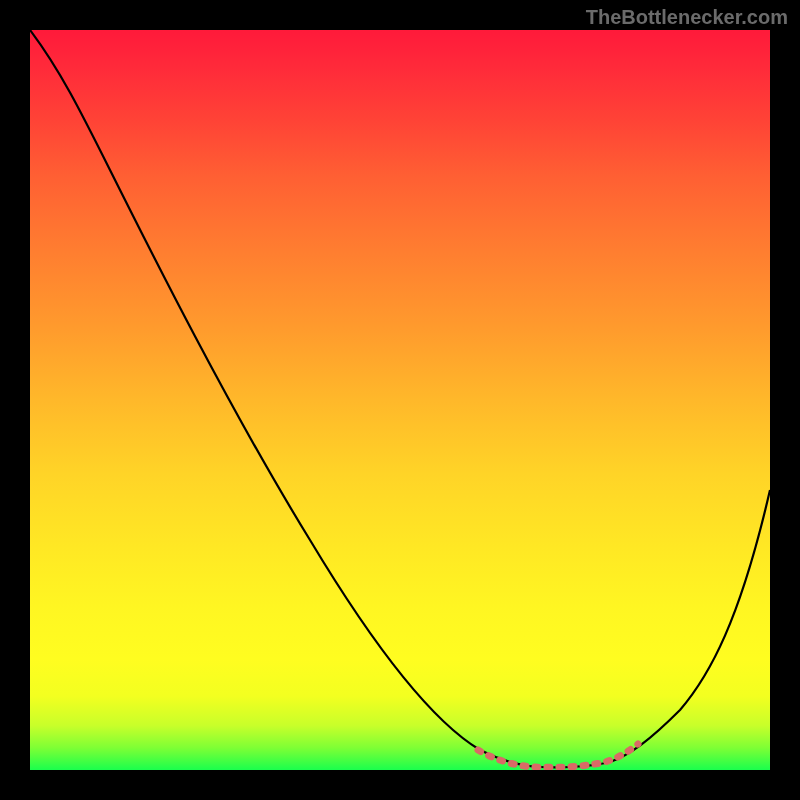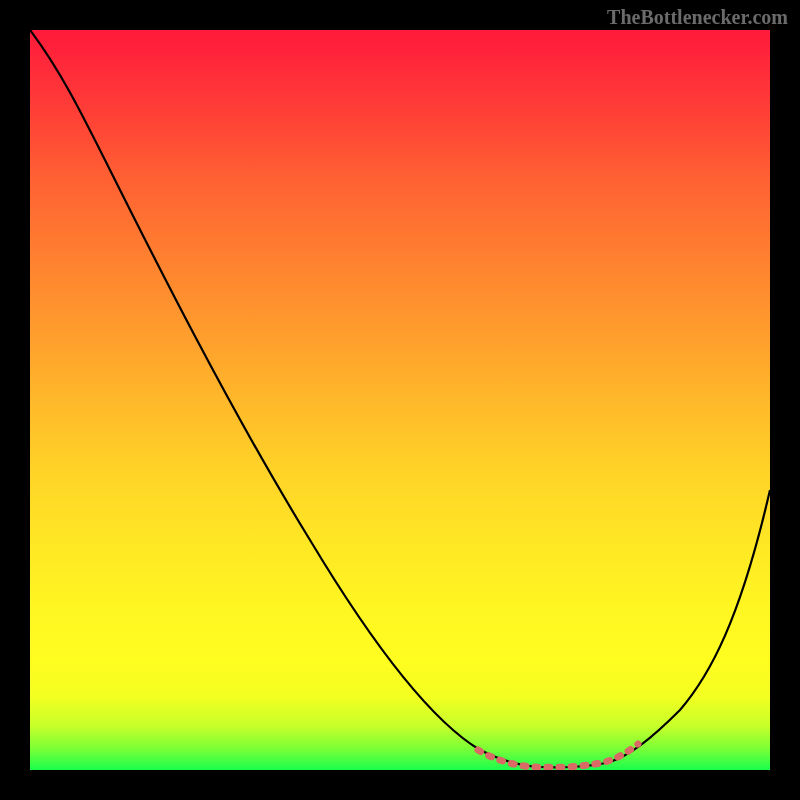--- a/index.html
+++ b/index.html
@@ -7,21 +7,21 @@
   .container {
     width: 800px;
     height: 800px;
     position: relative;
     background: #000;
   }
   .watermark {
     position: absolute;
     top: 6px;
     right: 12px;
-    font-family: Liberation Serif, serif;
+    font-family: Liberation Sans, sans-serif;
     font-size: 20px;
     font-weight: bold;
     color: #6b6b6b;
     z-index: 10;
   }
   .plot-area {
     position: absolute;
     left: 30px;
     top: 30px;
     width: 740px;

